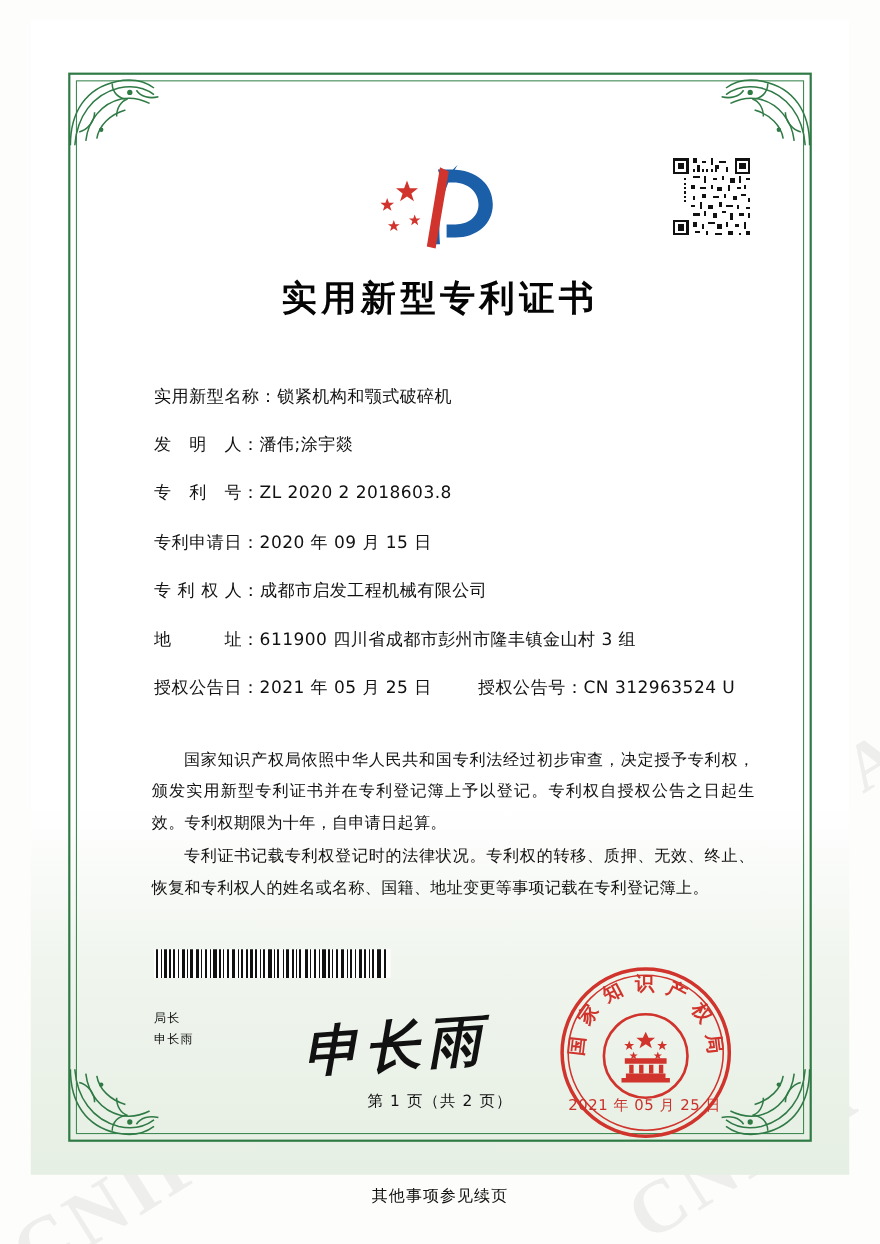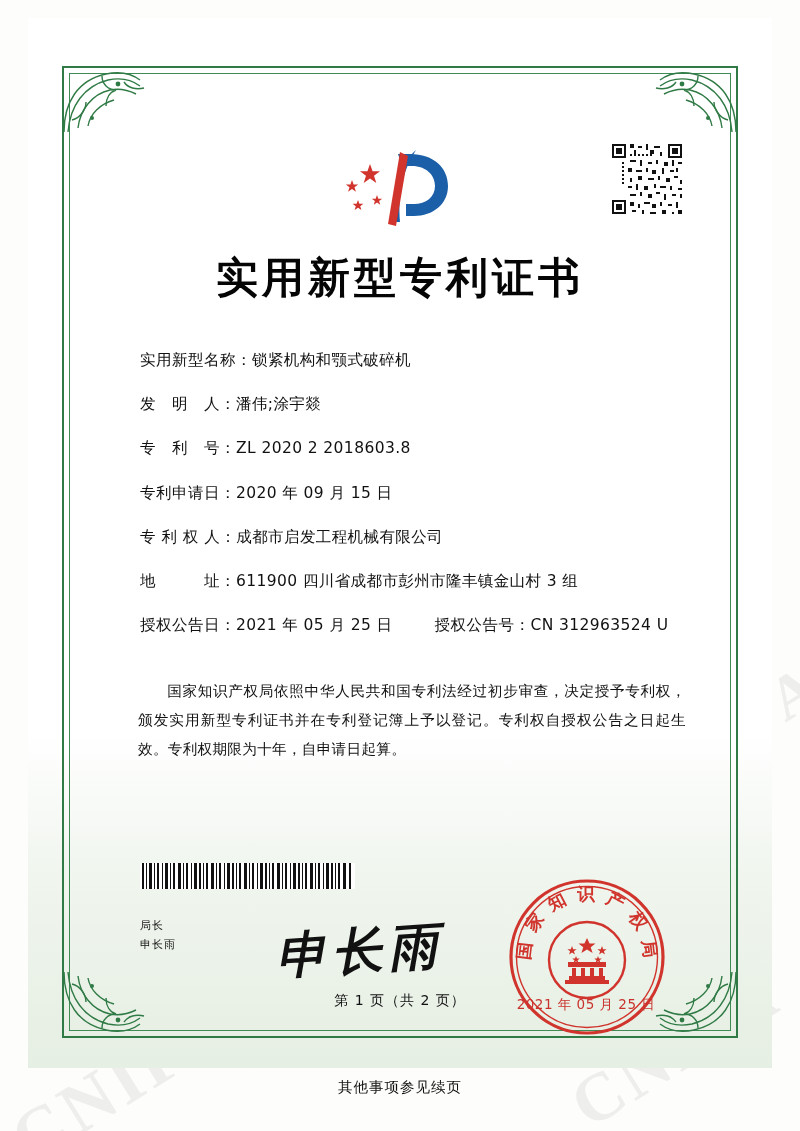--- a/index.html
+++ b/index.html
@@ -105,21 +105,21 @@
   }
   .qr svg { display: block; width: 100%; height: 100%; }
 
   .title {
     position: absolute;
     left: 0; right: 0;
     top: 232px;
     text-align: center;
     font-family: "DejaVu Sans", sans-serif;
     font-weight: bold;
-    font-size: 42px;
+    font-size: 32px;
     letter-spacing: 4px;
     color: #050505;
   }
 
   
   .fields {
     position: absolute;
     left: 112px;
     top: 332px;
     right: 80px;
@@ -443,20 +443,21 @@
       <span class="flabel">授权公告日：</span>
       <span class="fvalue">2021 年 05 月 25 日</span>
       <span class="spacer-lg"></span>
       <span class="flabel">授权公告号：</span>
       <span class="fvalue">CN 312963524 U</span>
     </div>
   </div>
 
   <div class="paras">
     <p>国家知识产权局依照中华人民共和国专利法经过初步审查，决定授予专利权，颁发实用新型专利证书并在专利登记簿上予以登记。专利权自授权公告之日起生效。专利权期限为十年，自申请日起算。</p>
+    <p>专利证书记载专利权登记时的法律状况。专利权的转移、质押、无效、终止、恢复和专利权人的姓名或名称、国籍、地址变更等事项记载在专利登记簿上。</p>
   </div>
 
   <div class="barcode">
     <svg viewBox="0 0 215 26" shape-rendering="crispEdges">
       <rect width="215" height="26" fill="#fff"></rect>
       <g fill="#111">
         <rect x="2" y="0" width="2" height="26"></rect>
           <rect x="6" y="0" width="1" height="26"></rect>
           <rect x="9" y="0" width="3" height="26"></rect>
         <rect x="14" y="0" width="1" height="26"></rect>

